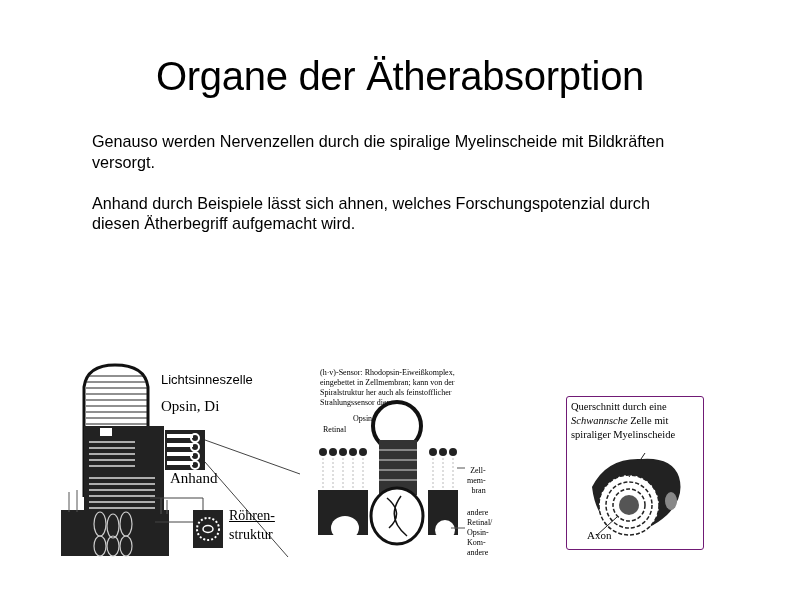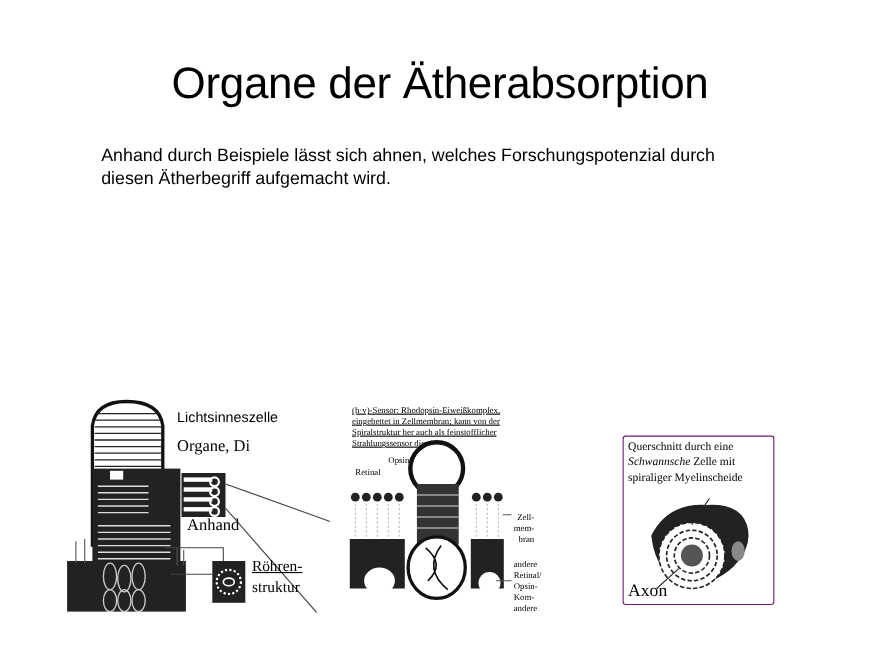--- a/index.html
+++ b/index.html
@@ -10,20 +10,21 @@
   .fig{position:absolute;}
   .serif{font-family:"Liberation Serif",serif;}
   .lbl{position:absolute;white-space:nowrap;}
 </style>
 </head>
 <body>
 
 <div class="title">Organe der Ätherabsorption</div>
 
 <div class="body">
+  <p>Genauso werden Nervenzellen durch die spiralige Myelinscheide mit Bildkräften versorgt.</p>
   <p>Anhand durch Beispiele lässt sich ahnen, welches Forschungspotenzial durch diesen Ätherbegriff aufgemacht wird.</p>
 </div>
 
 <div class="fig" style="left:55px;top:362px;width:250px;height:195px;">
   <svg width="250" height="195" viewBox="0 0 250 195">
 
     <path d="M29 135 L29 25 Q32 3 60 3 Q90 3 93 25 L93 70 L29 70 Z" fill="#fff" stroke="#111" stroke-width="3"></path>
     <g stroke="#222" stroke-width="1.2">
       <line x1="32" y1="14" x2="90" y2="14"></line>
         <line x1="31" y1="20" x2="91" y2="20"></line>
@@ -87,28 +88,28 @@
     <ellipse cx="153" cy="167" rx="5" ry="3.5" fill="none" stroke="#fff" stroke-width="1.5"></ellipse>
 
     <g stroke="#444" stroke-width="1" fill="none">
       <line x1="150" y1="78" x2="245" y2="112"></line>
       <line x1="150" y1="100" x2="233" y2="195"></line>
       <polyline points="95,136 148,136 148,148"></polyline>
       <polyline points="100,160 138,160"></polyline>
     </g>
   </svg>
   <span class="lbl" style="left:106px;top:10px;font-size:13px;">Lichtsinneszelle</span>
-  <span class="lbl serif" style="left:106px;top:36px;font-size:15px;">Organe, Di</span>
+  <span class="lbl serif" style="left:106px;top:36px;font-size:15px;">Opsin, Di</span>
   <span class="lbl serif" style="left:115px;top:108px;font-size:15px;">Anhand</span>
   <span class="lbl serif" style="left:174px;top:146px;font-size:14px;text-decoration:underline;">Röhren-</span>
   <span class="lbl serif" style="left:174px;top:165px;font-size:14px;">struktur</span>
 </div>
 
 <div class="fig" style="left:315px;top:368px;width:170px;height:192px;">
-  <div class="serif" style="position:absolute;left:5px;top:0;font-size:8px;line-height:10px;text-decoration:underline;">
+  <div class="serif" style="position:absolute;left:5px;top:0;font-size:8px;line-height:10px;">
     <div>(h·v)-Sensor: Rhodopsin-Eiweißkomplex,</div>
     <div>eingebettet in Zellmembran; kann von der</div>
     <div>Spiralstruktur her auch als feinstofflicher</div>
     <div>Strahlungssensor dienen</div>
   </div>
   <svg width="170" height="192" viewBox="0 0 170 192" style="position:absolute;left:0;top:0;">
     <g fill="#222">
       <circle cx="8" cy="84" r="4"></circle>
         <circle cx="18" cy="84" r="4"></circle>
         <circle cx="28" cy="84" r="4"></circle>
@@ -173,14 +174,14 @@
     <g fill="none" stroke="#fff" stroke-width="1.5">
       <circle cx="62" cy="108" r="30" fill="#fff" stroke="#222" stroke-dasharray="4 2"></circle>
       <circle cx="62" cy="108" r="23" stroke="#222" stroke-dasharray="4 2"></circle>
       <circle cx="62" cy="108" r="16" stroke="#222" stroke-dasharray="4 2"></circle>
     </g>
     <circle cx="62" cy="108" r="10" fill="#555"></circle>
     <ellipse cx="104" cy="104" rx="6" ry="9" fill="#888"></ellipse>
     <line x1="62" y1="80" x2="78" y2="56" stroke="#222"></line>
     <line x1="30" y1="138" x2="50" y2="120" stroke="#222"></line>
   </svg>
-  <span class="lbl serif" style="left:4px;top:132px;font-size:16px;">Axon</span>
+  <span class="lbl serif" style="left:20px;top:132px;font-size:11px;">Axon</span>
 </div>
 
 </body></html>

